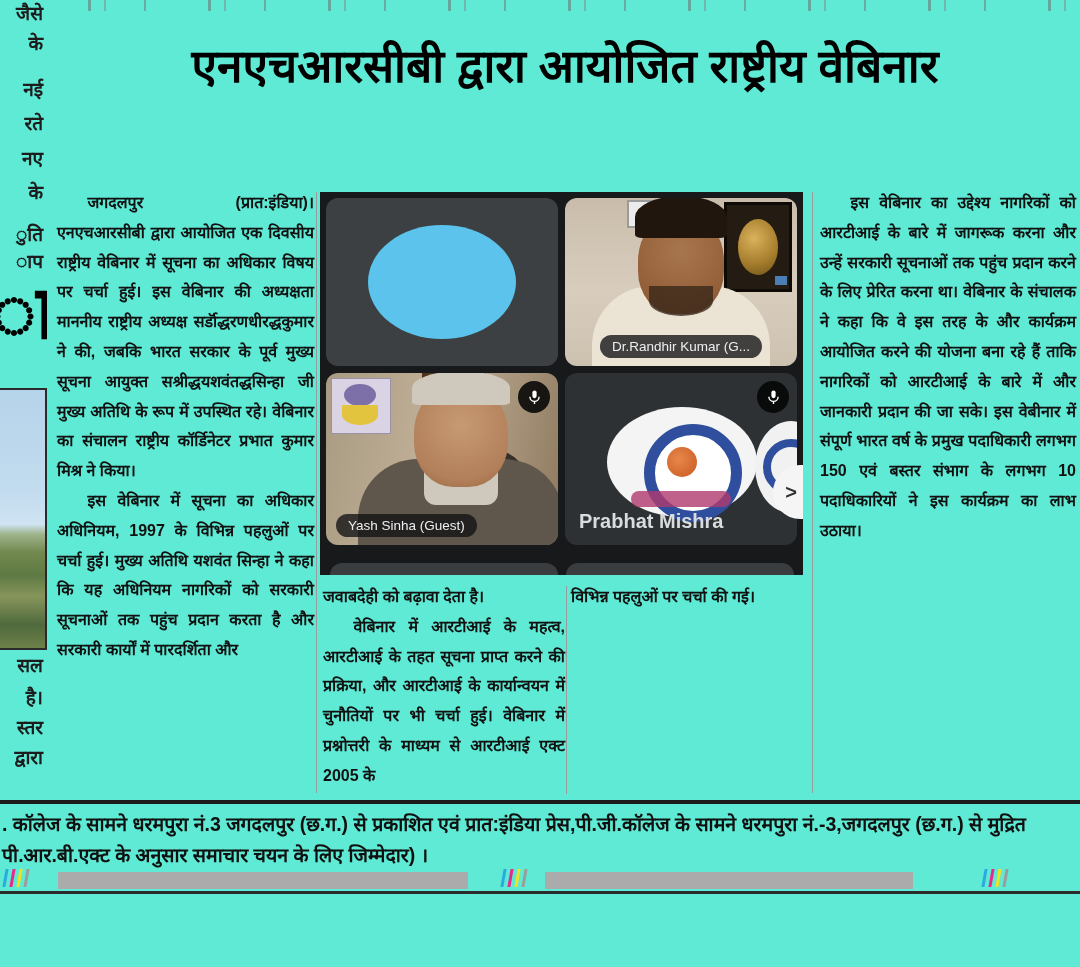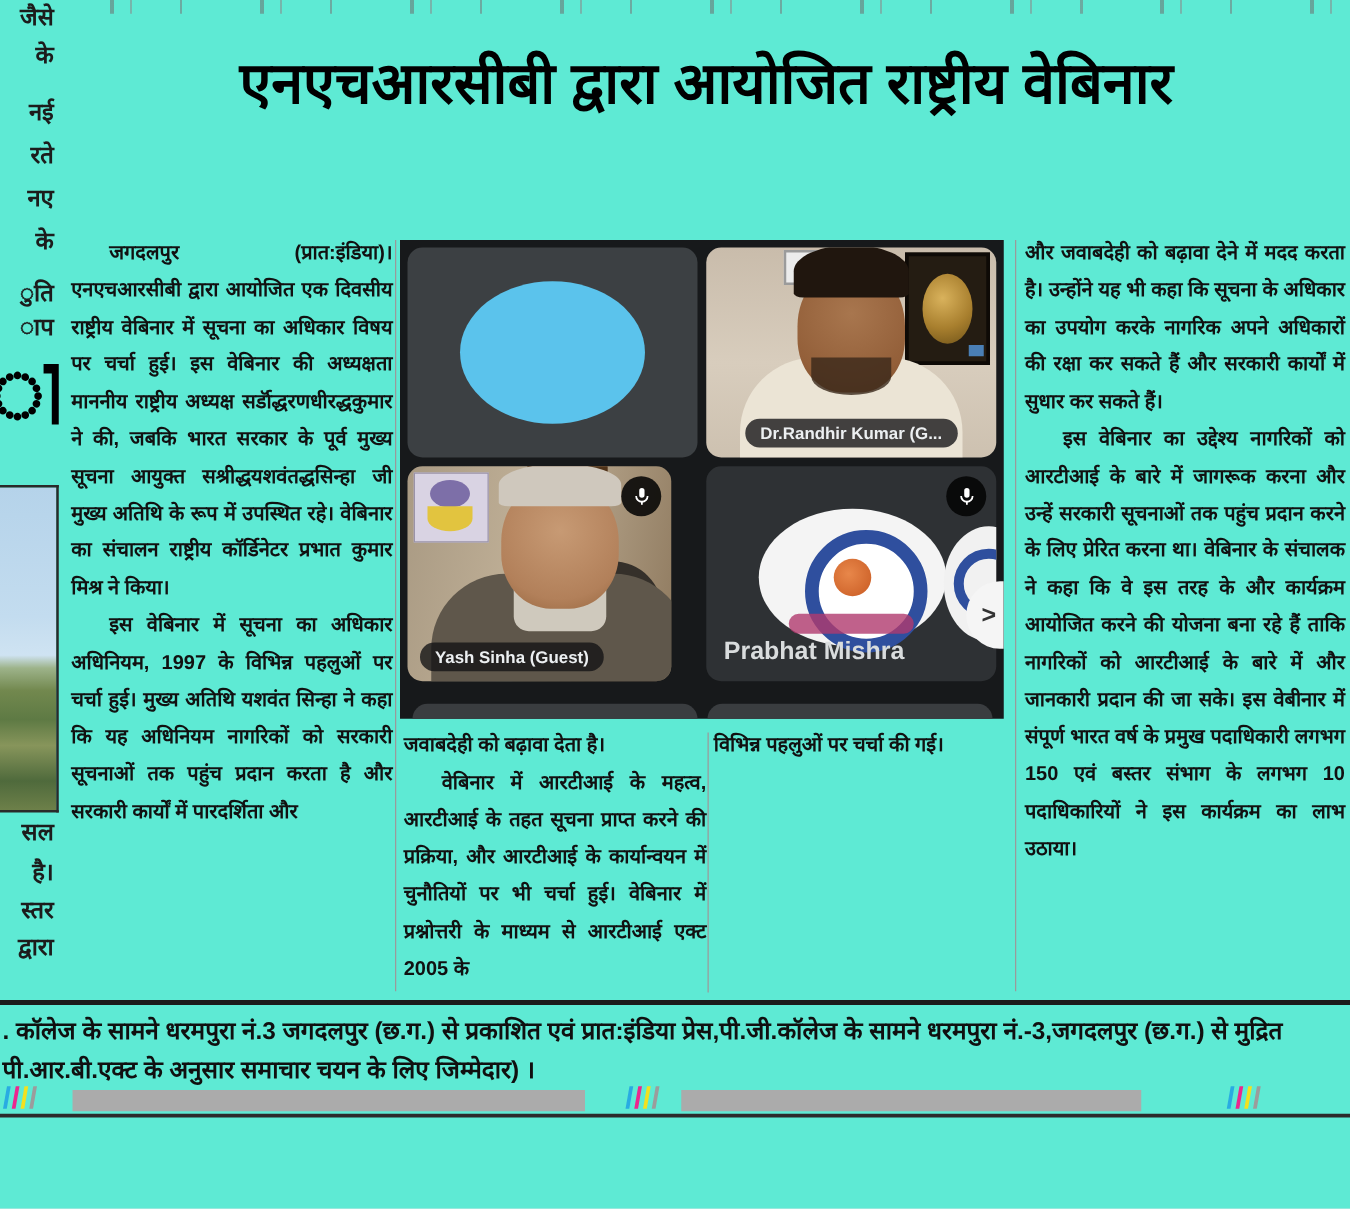--- a/index.html
+++ b/index.html
@@ -69,21 +69,21 @@
   .p-torso{position:absolute;left:50%;bottom:0;transform:translateX(-50%);
     border-radius:60px 60px 0 0;}
   .p-head{position:absolute;left:50%;transform:translateX(-50%);border-radius:48% 48% 42% 42%;}
   .p-hair{position:absolute;left:50%;transform:translateX(-50%);border-radius:50% 50% 8% 8%;}
   .randhir .p-torso{width:178px;height:80px;background:#ebe4d5;bottom:0;}
   .randhir .p-head{width:86px;height:102px;bottom:52px;
     background:radial-gradient(circle at 50% 38%,#a8764e 0%,#935f39 70%,#7c4e2d 100%);}
   .randhir .p-hair{width:92px;height:42px;bottom:128px;background:#20160e;}
   .randhir .p-beard{position:absolute;left:50%;transform:translateX(-50%);bottom:50px;
     width:64px;height:30px;border-radius:0 0 50% 50%;background:#3a281a;opacity:.8;}
-  .tile-yash{left:6px;top:181px;width:211px;height:172px;
+  .tile-yash{left:6px;top:181px;width:232px;height:172px;
     background:linear-gradient(100deg,#a99a83 0%,#c0b097 45%,#8f7a5f 100%);}
   .door{position:absolute;left:96px;top:0;width:58px;height:120px;
     background:#6e4c31;border:3px solid #503319;}
   .art{position:absolute;left:5px;top:5px;width:58px;height:54px;background:#d9d3e3;border:1px solid #9a93a8;}
   .art .blob1{position:absolute;left:12px;top:5px;width:32px;height:22px;border-radius:50%;background:#7d6fa8;}
   .art .blob2{position:absolute;left:10px;top:26px;width:36px;height:20px;border-radius:0 0 50% 50%;background:#e2c43f;}
   .chair{position:absolute;left:84px;bottom:0;width:120px;height:96px;border-radius:40px 40px 0 0;background:#35302a;}
   .yash .p-torso{width:206px;height:86px;background:#5f574b;left:58%;}
   .yash .p-collar{position:absolute;left:58%;transform:translateX(-50%);bottom:40px;
     width:74px;height:46px;border-radius:12px;background:#cfc9bd;}
@@ -97,21 +97,21 @@
     border-radius:50%;border:11px solid #2f4f9e;background:#fff;}
   .logo-core{position:absolute;left:50%;top:50%;width:30px;height:30px;margin:-15px 0 0 -15px;
     border-radius:50%;background:radial-gradient(circle at 40% 40%,#e8874a,#c85a22);}
   .logo-band{position:absolute;left:24px;bottom:10px;width:100px;height:16px;border-radius:8px;background:#b03a6e;opacity:.8;}
   .logo-partial{position:absolute;right:-30px;top:48px;width:72px;height:92px;border-radius:50%;background:#f1f1f1;}
   .logo-partial .arc{position:absolute;left:8px;top:18px;width:40px;height:40px;border-radius:50%;border:8px solid #2f4f9e;}
   .mic{position:absolute;top:8px;right:8px;width:32px;height:32px;border-radius:50%;
     background:rgba(5,5,5,.88);display:flex;align-items:center;justify-content:center;}
   .mic svg{width:17px;height:17px;}
   .name-pill{position:absolute;bottom:8px;background:rgba(18,18,20,.78);color:#eceff1;
-    font-size:13.5px;font-weight:bold;padding:4px 12px;border-radius:14px;white-space:nowrap;
+    font-size:13.5px;font-weight:normal;padding:4px 12px;border-radius:14px;white-space:nowrap;
     max-width:90%;overflow:hidden;text-overflow:ellipsis;}
   .pill-center{left:50%;transform:translateX(-50%);}
   .pill-left{left:10px;}
   .name-plain{position:absolute;left:14px;bottom:12px;color:#d9dcdd;font-size:20px;font-weight:bold;}
   .chevron-pill{position:absolute;right:0;top:273px;width:30px;height:54px;
     border-radius:28px 0 0 28px;background:#f5f5f5;display:flex;align-items:center;justify-content:center;}
   .chevron-pill span{color:#333;font-size:20px;font-weight:bold;margin-left:6px;}
   .sliver{position:absolute;bottom:-4px;height:16px;border-radius:12px 12px 0 0;background:#3a3d40;}
   .sliver-l{left:10px;width:228px;}
   .sliver-r{left:246px;width:228px;}
@@ -173,21 +173,20 @@
     <p class="ind">इस वेबिनार में सूचना का अधिकार अधिनियम, 1997 के विभिन्न पहलुओं पर चर्चा हुई। मुख्य अतिथि यशवंत सिन्हा ने कहा कि यह अधिनियम नागरिकों को सरकारी सूचनाओं तक पहुंच प्रदान करता है और सरकारी कार्यों में पारदर्शिता और</p>
   </div>
   <div class="col col2">
     <p>जवाबदेही को बढ़ावा देता है।</p>
     <p class="ind">वेबिनार में आरटीआई के महत्व, आरटीआई के तहत सूचना प्राप्त करने की प्रक्रिया, और आरटीआई के कार्यान्वयन में चुनौतियों पर भी चर्चा हुई। वेबिनार में प्रश्नोत्तरी के माध्यम से आरटीआई एक्ट 2005 के</p>
   </div>
   <div class="col col3">
     <p>विभिन्न पहलुओं पर चर्चा की गई।</p>
   </div>
   <div class="col col4">
-    <p>और जवाबदेही को बढ़ावा देने में मदद करता है। उन्होंने यह भी कहा कि सूचना के अधिकार का उपयोग करके नागरिक अपने अधिकारों की रक्षा कर सकते हैं और सरकारी कार्यों में सुधार कर सकते हैं।</p>
     <p class="ind">इस वेबिनार का उद्देश्य नागरिकों को आरटीआई के बारे में जागरूक करना और उन्हें सरकारी सूचनाओं तक पहुंच प्रदान करने के लिए प्रेरित करना था। वेबिनार के संचालक ने कहा कि वे इस तरह के और कार्यक्रम आयोजित करने की योजना बना रहे हैं ताकि नागरिकों को आरटीआई के बारे में और जानकारी प्रदान की जा सके। इस वेबीनार में संपूर्ण भारत वर्ष के प्रमुख पदाधिकारी लगभग 150 एवं बस्तर संभाग के लगभग 10 पदाधिकारियों ने इस कार्यक्रम का लाभ उठाया।</p>
   </div>
 
   <div class="meet">
 
     <div class="tile tile-blank">
       <div class="avatar-ellipse"></div>
     </div>
 
     <div class="tile tile-randhir">

